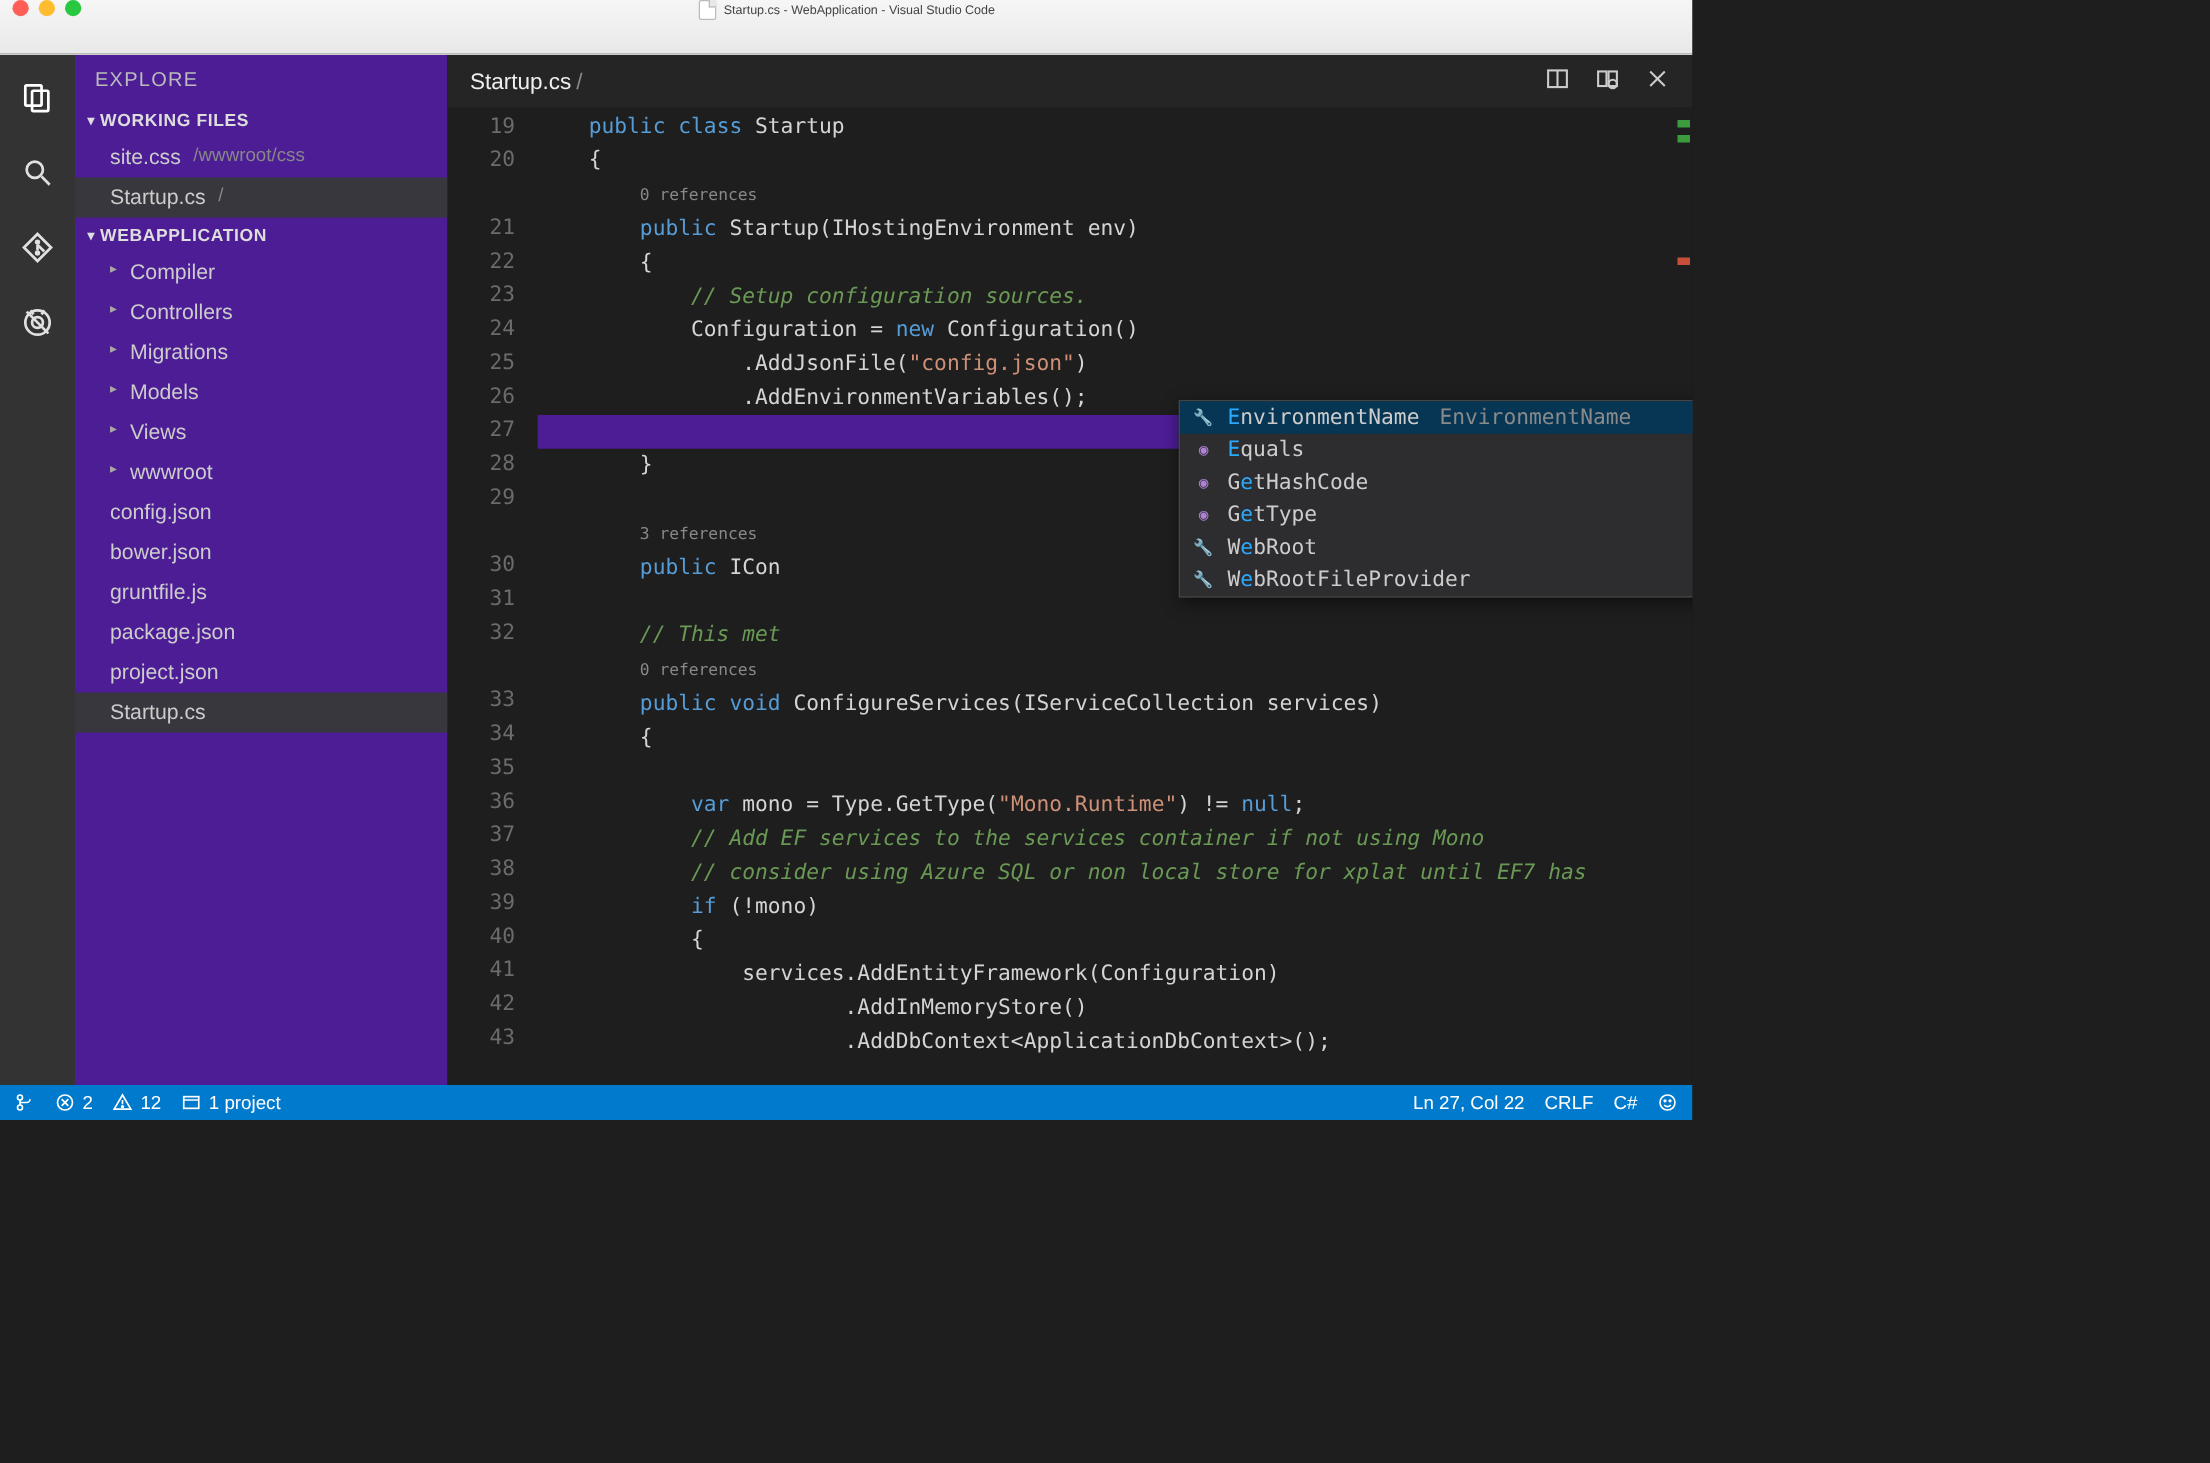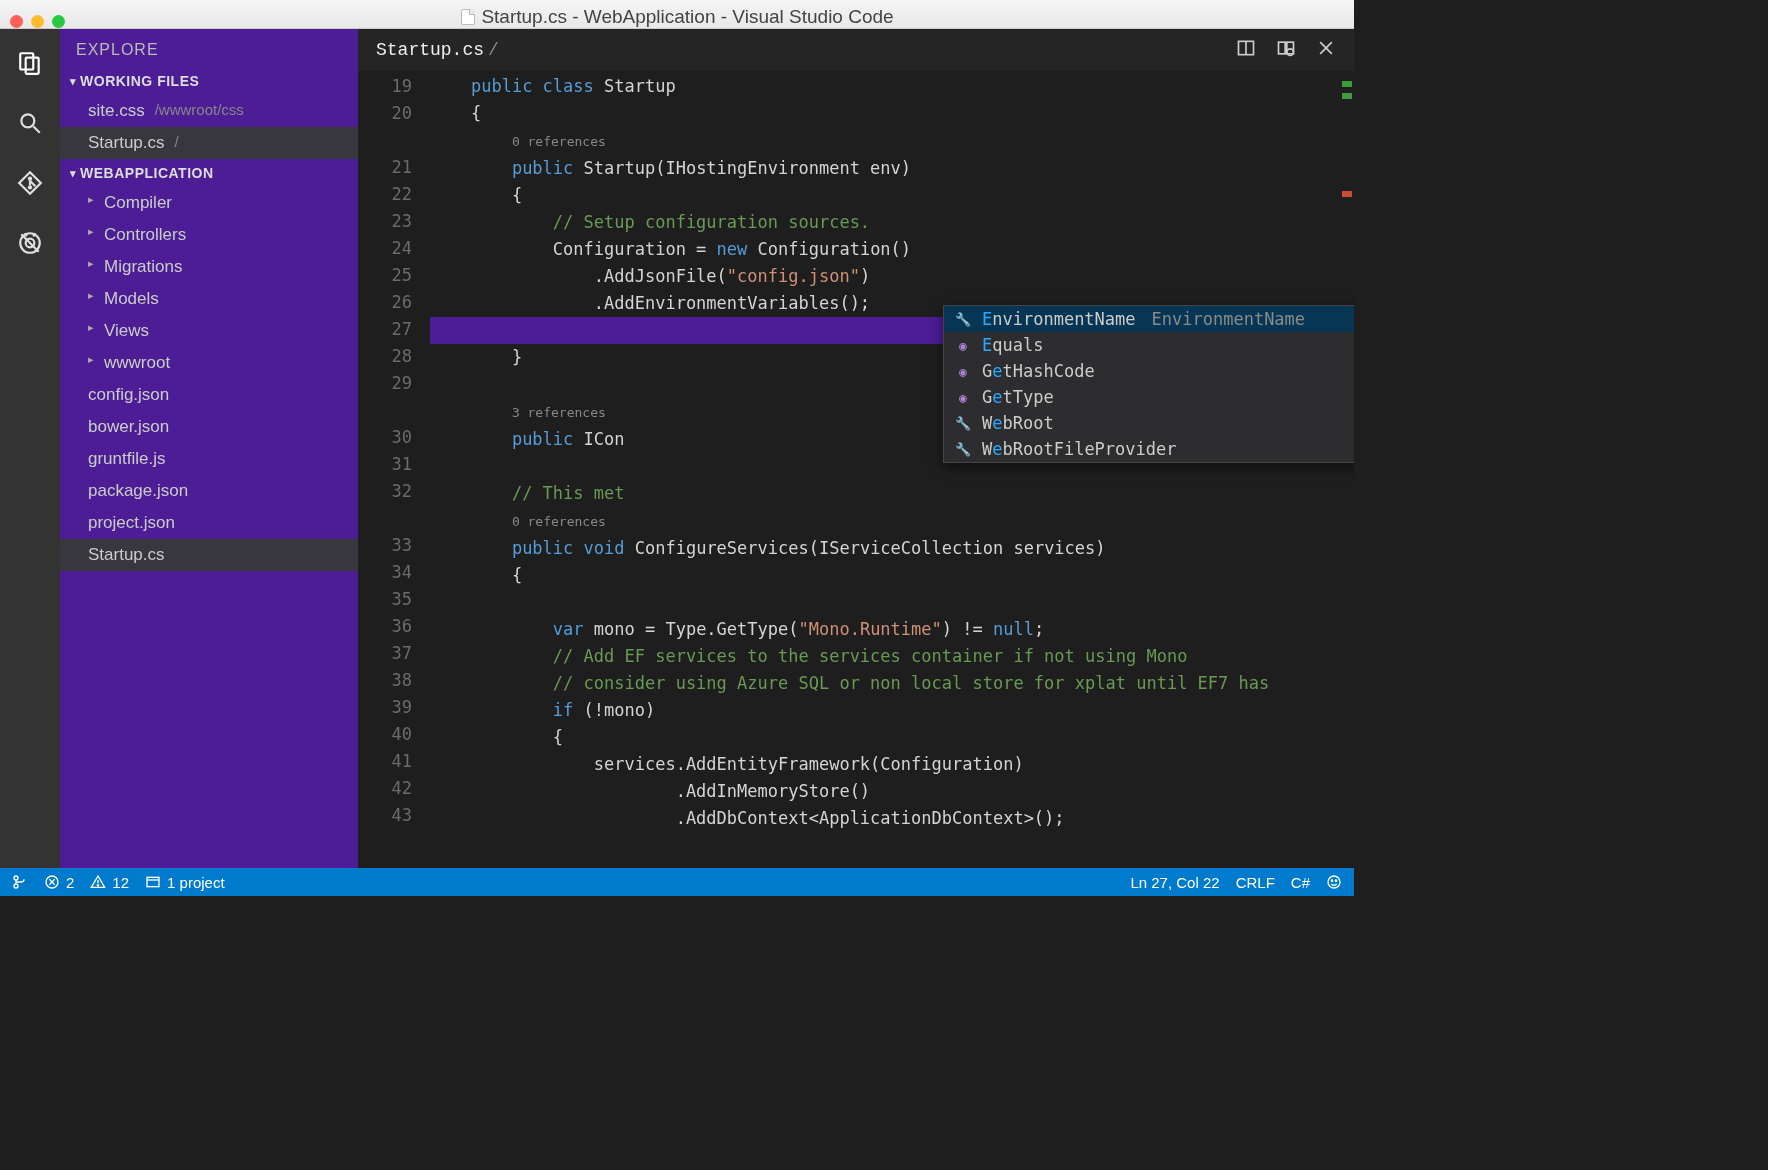--- a/index.html
+++ b/index.html
@@ -8,27 +8,27 @@
     background: #1e1e1e;
     color: #ccc;
     width: 1354px;
     height: 896px;
     overflow: hidden;
     display: flex;
     flex-direction: column;
   }
   
   .titlebar {
-    height: 29px;
+    height: 44px;
     background: linear-gradient(#f6f6f6,#e8e8e8);
     display: flex;
-    align-items: flex-end;
+    align-items: flex-start;
     padding: 0 10px;
     color: #444;
-    font-size: 19px;
+    font-size: 10px;
     border-bottom: 1px solid #ccc;
     flex-shrink: 0;
   }
   .traffic { display:flex; gap:8px; }
   .traffic span{ width:13px; height:13px; border-radius:50%; display:block; }
   .tl-close{ background:#ff5f57; }
   .tl-min{ background:#febc2e; }
   .tl-max{ background:#28c840; }
   .titlebar .title { flex:1; text-align:center; display:flex; align-items:center; justify-content:center; gap:6px;}
   .titlebar .doc-icon{ width:14px; height:16px; background:#fff; border:1px solid #bbb; border-radius:2px; position:relative;}
@@ -45,31 +45,31 @@
   .sidebar .section-title{ padding:12px 16px 8px; color:#bbb; font-size:16px; letter-spacing:1px;}
   .sidebar .heading{ padding:6px 10px; color:#ddd; font-size:14px; font-weight:bold; letter-spacing:0.5px; display:flex; align-items:center; gap:4px;}
   .sidebar .heading .caret{ font-size:11px;}
   .sidebar .item{ padding:6px 10px 6px 28px; color:#ccc; font-size:17px; display:flex; align-items:flex-start; gap:6px; cursor:pointer;}
   .sidebar .item.indent{ padding-left:28px;}
   .sidebar .item.active{ background:#37373d; }
   .sidebar .item .sub{ color:#888; font-size:15px; margin-left:4px;}
   .sidebar .item .caret{ color:#aaa; font-size:11px; width:10px; display:inline-block;}
   
   .editorgroup{ flex:1; display:flex; flex-direction:column; background:#1e1e1e; min-width:0; position:relative;}
-  .tabs{ height:42px; background:#252526; display:flex; align-items:center; padding:0 18px; justify-content:space-between; color:#ccc;font-family:Liberation Mono, monospace;}
+  .tabs{ height:42px; background:#252526; display:flex; align-items:center; padding:0 18px; justify-content:space-between; color:#ccc;}
   .tabs .tab{ font-size:18px; color:#eee;}
   .tabs .tab .slash{ color:#888; margin-left:4px;}
   .tabs .actions{ display:flex; gap:20px; align-items:center;}
   .tabs .actions svg{ width:20px; height:20px; stroke:#ccc; fill:none; stroke-width:2;}
   .editor-wrap{ flex:1; display:flex; min-height:0; position:relative;}
   .gutter{ width:72px; text-align:right; color:#6b6b6b; font-family: Menlo, Consolas, monospace; font-size:17px; line-height:27px; padding-right:18px; padding-top:2px; user-select:none;}
   .code{ flex:1; font-family:Menlo, Consolas, monospace; font-size:17px; line-height:27px; color:#ccc; padding-top:2px; white-space:pre; overflow:hidden;}
   .kw{ color:#569cd6; }
   .str{ color:#ce9178; }
-  .cm{ color:#6a9955; }
+  .cm{ color:#6a9955;font-style:italic; }
   .ref{ color:#888; font-size:13px; }
   .plain{ color:#d4d4d4; }
   .curline{ background:#4c1d95; display:inline-block; width:100%;text-align:right;}
   
   .minimap{ width:16px; background:#1e1e1e; position:relative;}
   .minimap .mark{ position:absolute; right:2px; width:10px; height:6px;}
   .mm-add{ background:#3c9b3c; top:10px;}
   .mm-add2{ background:#3c9b3c; top:22px;}
   .mm-err{ background:#c74e39; top:120px;}
   

